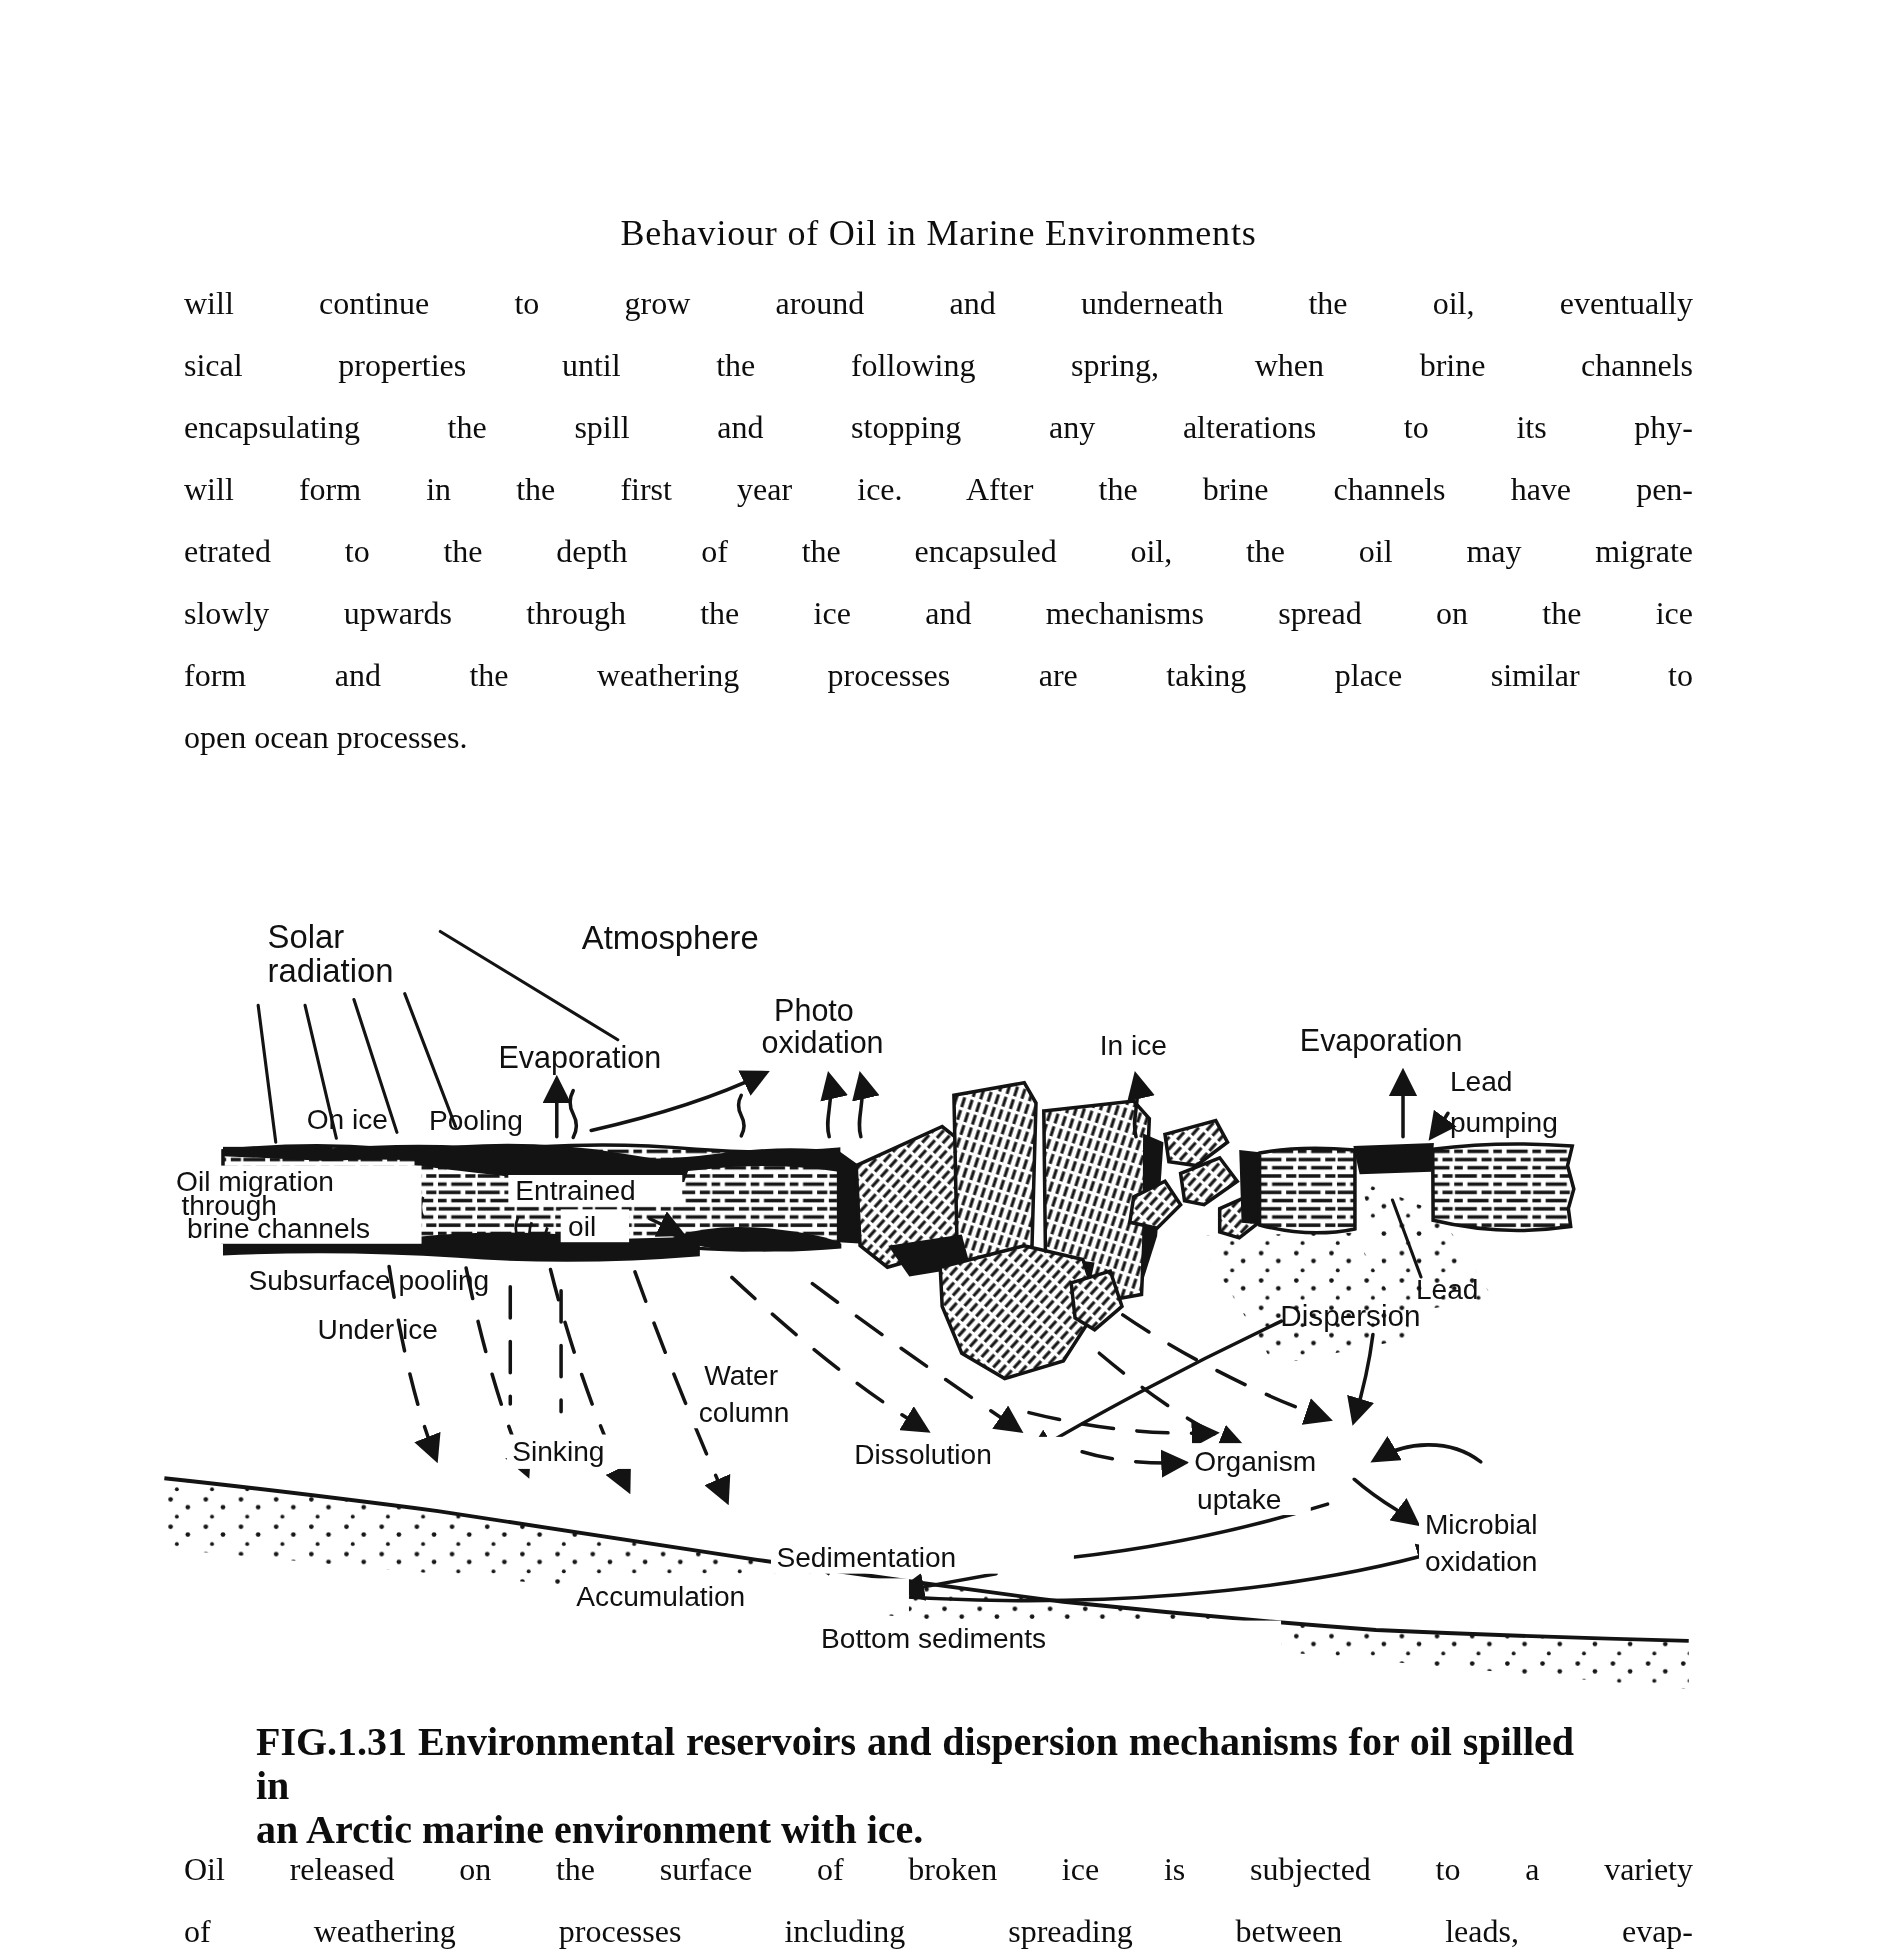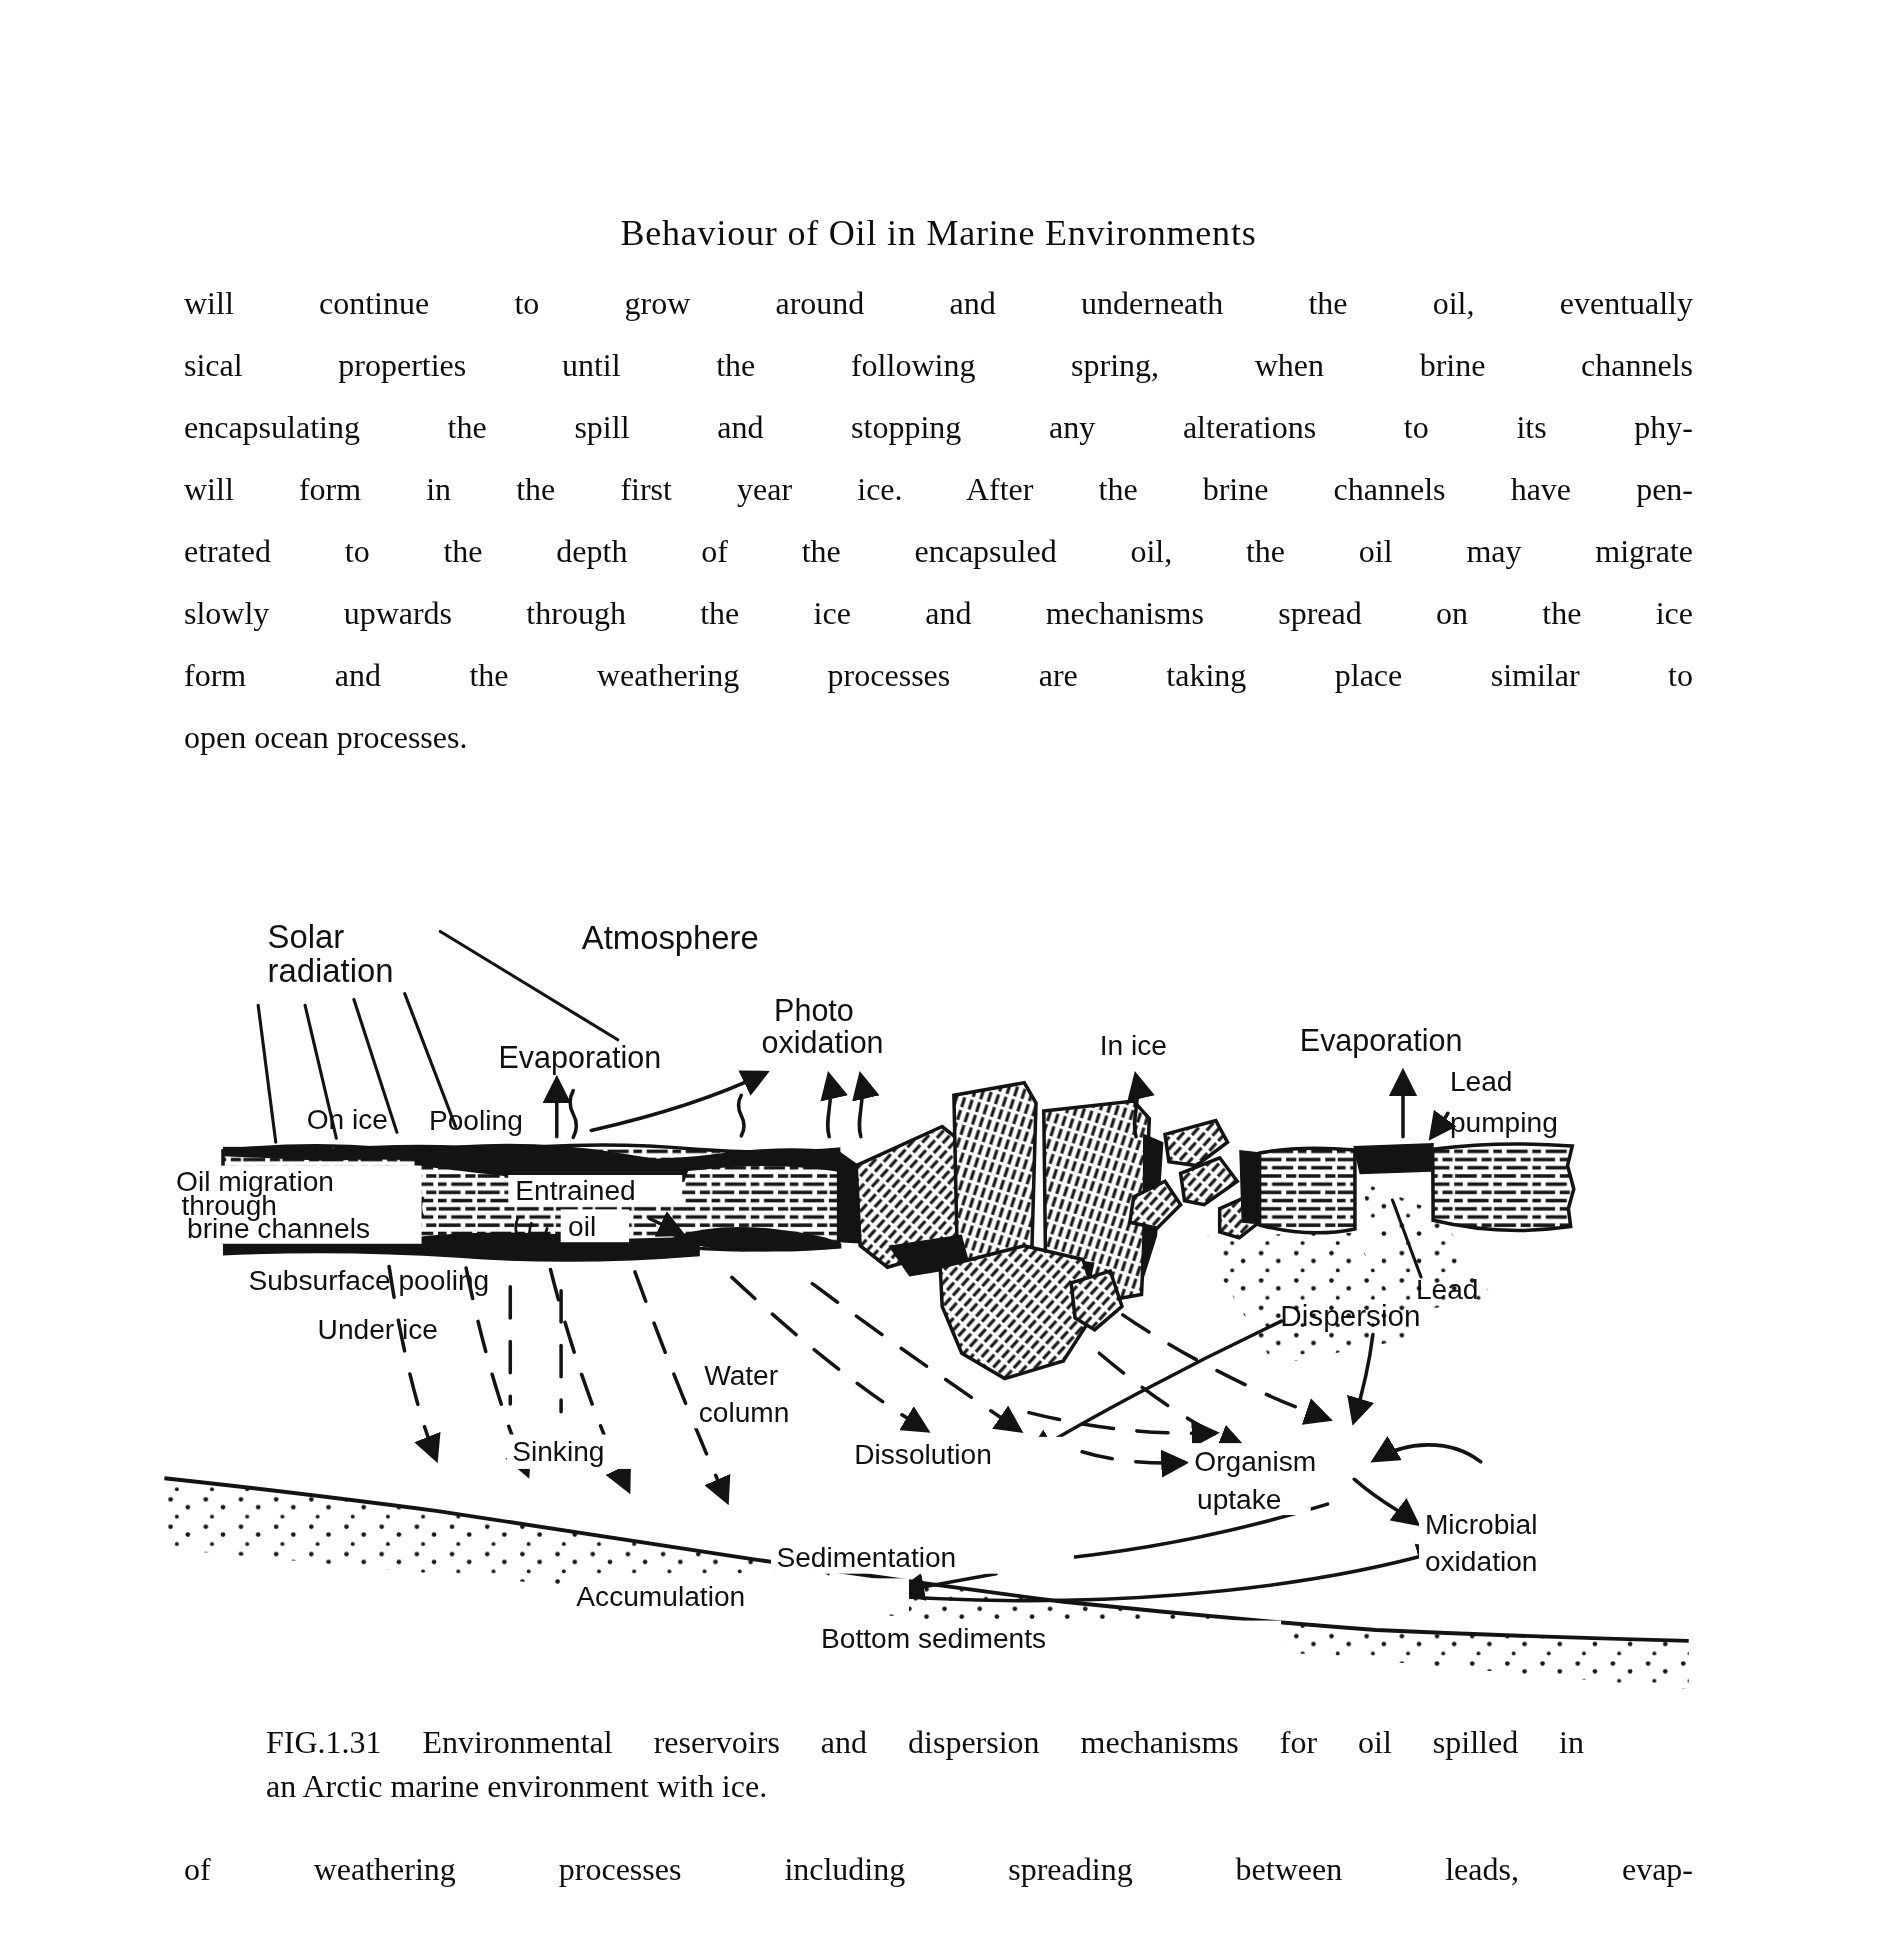--- a/index.html
+++ b/index.html
@@ -4,21 +4,21 @@
 <style>
   html,body{margin:0;padding:0;background:#ffffff}
   body{position:relative;width:1877px;height:2894px;font-family:"Liberation Serif",serif;color:#0d0d0d;overflow:hidden}
   .abs{position:absolute}
   .hdr{top:212px;left:0;width:1877px;text-align:center;font-size:36px;font-weight:normal;letter-spacing:0.8px}
   .para{left:184px;width:1509px;font-size:32px;line-height:62px}
   .p1{top:272px}
   .p2{top:1838px}
   .line{text-align:justify;text-align-last:justify;white-space:normal}
   .line.last{text-align-last:left}
-  .cap{top:1720px;left:266px;width:1318px;font-size:32px;line-height:44px;font-weight:normal}
+  .cap{top:1720px;left:256px;width:1318px;font-size:40px;line-height:44px;font-weight:bold}
   .fig{top:892px;left:164px}
   svg text{font-family:"Liberation Sans",sans-serif;fill:#101010}
   .fstroke{stroke:#131313;stroke-width:9;fill:none;stroke-linecap:round}
   .thin{stroke:#131313;stroke-width:8;fill:none;stroke-linecap:round}
   .dash{stroke:#131313;stroke-width:9;fill:none;stroke-linecap:round;stroke-dasharray:80 60}
 </style>
 </head>
 <body>
 
 <div class="abs hdr">Behaviour of Oil in Marine Environments</div>
@@ -214,16 +214,17 @@
     <text x="3202" y="1040">Lead</text>
   </g>
 </svg>
 
 <div class="abs cap">
   <div class="line">FIG.1.31 Environmental reservoirs and dispersion mechanisms for oil spilled in</div>
   <div class="line last">an Arctic marine environment with ice.</div>
 </div>
 
 <div class="abs para p2">
+  <div class="line">Oil released on the surface of broken ice is subjected to a variety</div>
   <div class="line">of weathering processes including spreading between leads, evap-</div>
 
 </div>
 
 
 </body></html>

